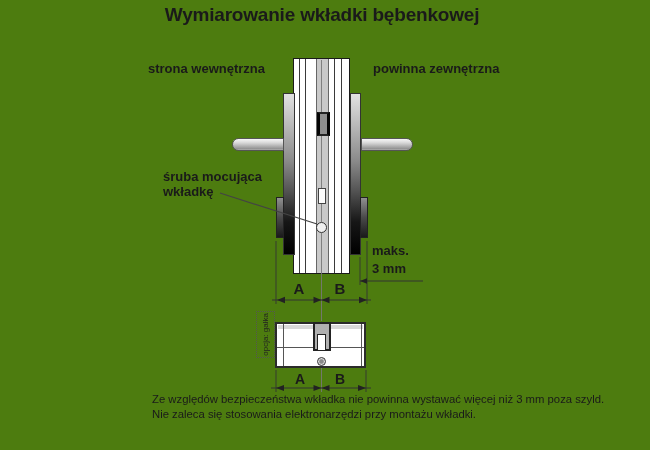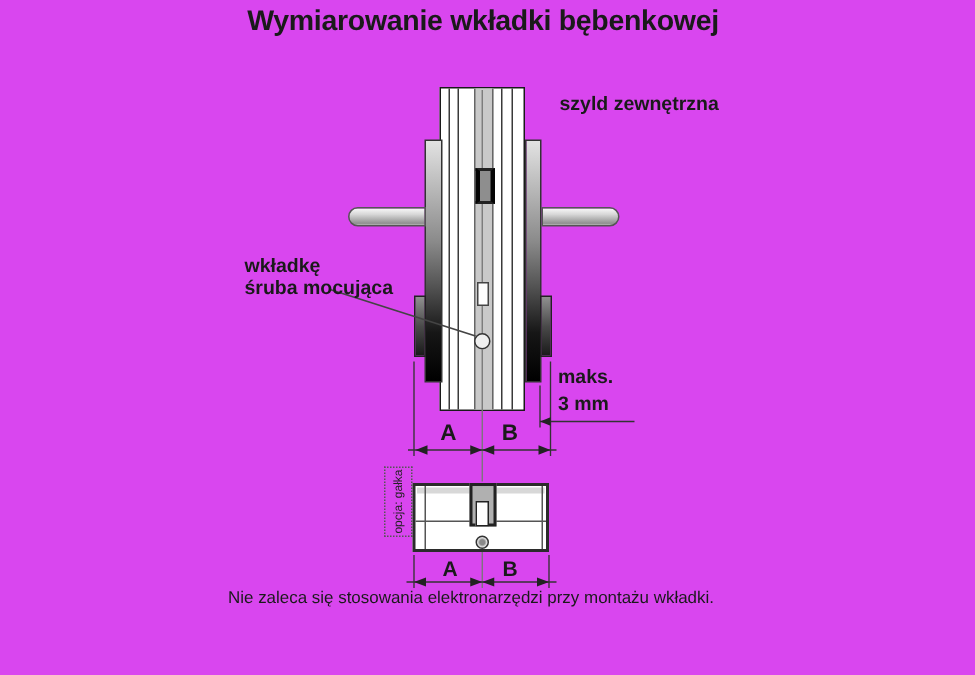--- a/index.html
+++ b/index.html
@@ -1,17 +1,17 @@
 <!DOCTYPE html>
 <html><head>
 <meta charset="utf-8">
 <style>
   html,body{margin:0;padding:0;background:#fff;}
   .canvas{
-    position:relative;width:650px;height:450px;background:#d946ef;overflow:hidden;
+    position:relative;width:650px;height:450px;background:#4d7c0f;overflow:hidden;
     font-family:"Liberation Sans","DejaVu Sans",sans-serif;color:#1a1a1a;
   }
   .abs{position:absolute;}
   .t-title{left:0;top:4px;width:644px;text-align:center;font-size:19px;font-weight:700;letter-spacing:-0.2px;z-index:7;}
   .t-side{font-size:13px;font-weight:700;z-index:7;}
   .t-screw{left:163px;top:169px;font-size:13px;font-weight:700;line-height:15px;z-index:7;}
   .t-max{left:372px;top:242px;font-size:13px;font-weight:700;line-height:18px;z-index:7;}
   .t-dim{width:20px;text-align:center;font-weight:700;z-index:7;}
   .t-dim-upper{top:280px;font-size:15px;}
   .t-dim-lower{top:371px;font-size:14px;}
@@ -50,25 +50,26 @@
   .knobbox span{writing-mode:vertical-rl;transform:rotate(180deg);font-size:8px;color:#222;white-space:nowrap;}
   .ovl{left:0;top:0;z-index:6;pointer-events:none;}
 </style>
 </head>
 <body>
 
 <div class="canvas">
 
   <div class="abs t-title">Wymiarowanie wkładki bębenkowej</div>
 
-  <div class="abs t-side" style="left:373px;top:61px;">szyld zewnętrzna</div>
+  <div class="abs t-side" style="left:148px;top:61px;">strona wewnętrzna</div>
+  <div class="abs t-side" style="left:373px;top:61px;">powinna zewnętrzna</div>
 
   <div class="abs t-screw">
+    <div>śruba mocująca</div>
     <div>wkładkę</div>
-    <div>śruba mocująca</div>
   </div>
 
   <div class="abs t-max">
     <div>maks.</div>
     <div>3 mm</div>
   </div>
 
   <div class="abs t-dim t-dim-upper" style="left:289px;">A</div>
   <div class="abs t-dim t-dim-upper" style="left:330px;">B</div>
 
@@ -141,16 +142,17 @@
     <g>
       <line x1="271" y1="388" x2="371" y2="388" stroke="#333" stroke-width="1"></line>
       <polygon points="276,388 284,385 284,391" fill="#222"></polygon>
       <polygon points="321.5,388 313.5,385 313.5,391" fill="#222"></polygon>
       <polygon points="321.5,388 329.5,385 329.5,391" fill="#222"></polygon>
       <polygon points="366,388 358,385 358,391" fill="#222"></polygon>
     </g>
   </svg>
 
   <div class="abs t-notes">
+    <div>Ze względów bezpieczeństwa wkładka nie powinna wystawać więcej niż 3 mm poza szyld.</div>
     <div>Nie zaleca się stosowania elektronarzędzi przy montażu wkładki.</div>
   </div>
 
 </div>
 
 </body></html>

